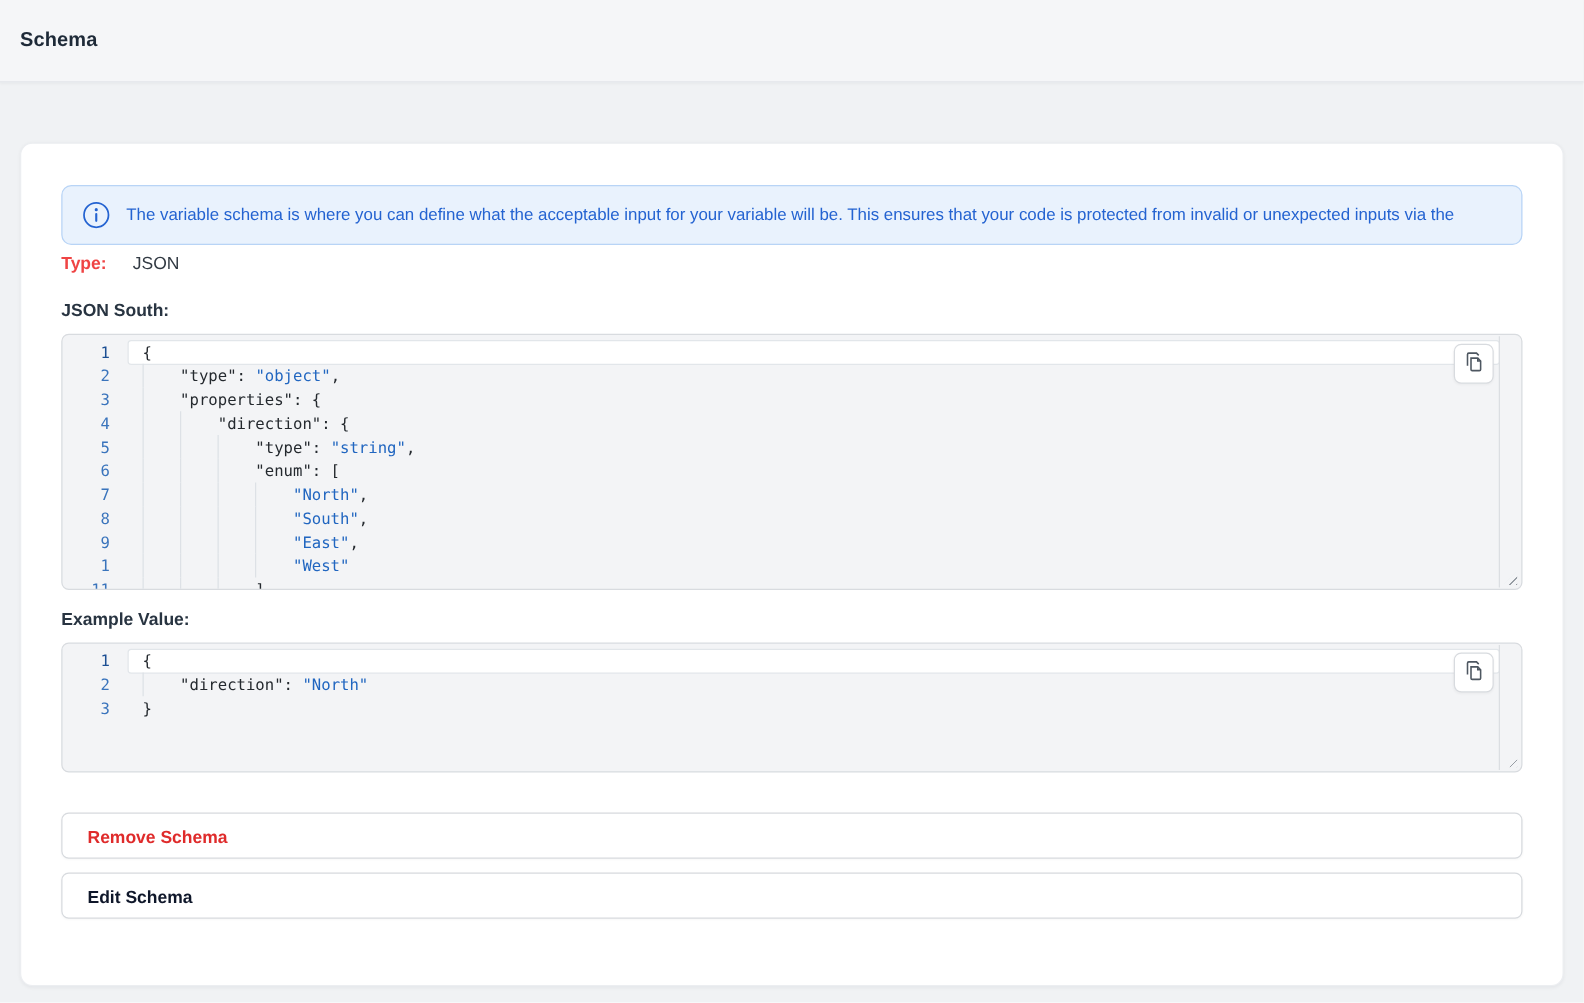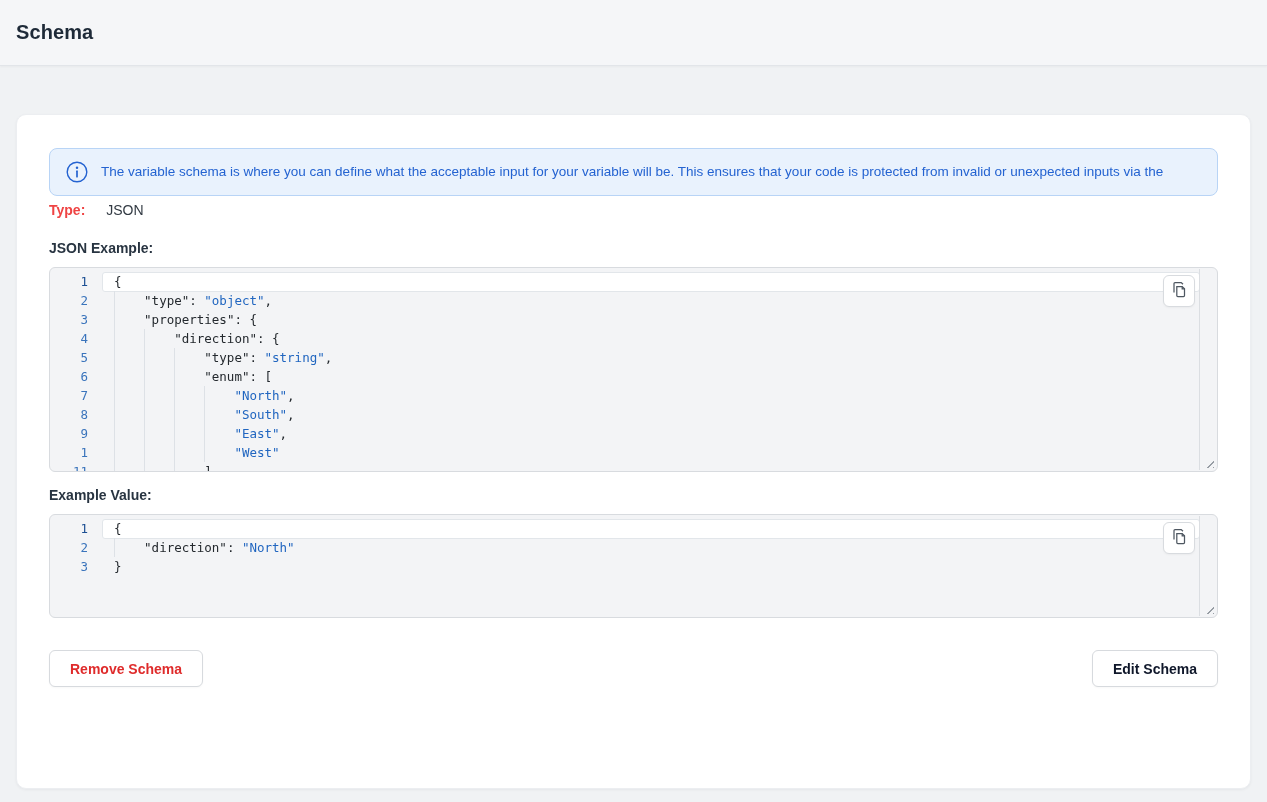--- a/index.html
+++ b/index.html
@@ -6,21 +6,21 @@
     --accent-blue:#2463d1; --alert-bg:#e9f2fd; --alert-border:#b8d4f6;
     --code-value-blue:#2166c0; --code-text:#24292e; --gutter-blue:#3a74bc;
     --danger-red:#df2b2b; --header-bg:#f5f6f8; --page-bg:#f0f2f4; --editor-bg:#f3f4f6;
   }
   *{box-sizing:border-box;margin:0;padding:0;}
   html,body{width:1267px;height:802px;overflow:hidden;}
   body{font-family:"Liberation Sans","DejaVu Sans",sans-serif;background:var(--page-bg,#f0f2f4);color:#2c3a4b;}
 
   .topbar{height:66px;background:var(--header-bg,#f5f6f8);border-bottom:1px solid #e2e5e9;
     box-shadow:0 1px 2px rgba(0,0,0,.04);display:flex;align-items:center;padding:0 16px;position:relative;z-index:2;}
-  .topbar h1{font-size:20px;font-weight:700;color:#1e2a38;letter-spacing:.1px;}
+  .topbar h1{font-size:16px;font-weight:700;color:#1e2a38;letter-spacing:.1px;}
 
   .card{margin:48px 16px 0;height:675px;background:#fff;border:1px solid #eceef1;border-radius:10px;
     box-shadow:0 1px 3px rgba(16,24,40,.05);padding:33px 32px 31px;}
 
   .alert{display:flex;align-items:center;gap:13px;padding:12px 16px;background:var(--alert-bg,#e9f2fd);
     border:1px solid var(--alert-border,#b8d4f6);border-radius:8px;color:var(--accent-blue,#2463d1);
     font-size:13.5px;line-height:20px;margin-bottom:4px;overflow:hidden;}
   .alert .alert-text div{white-space:nowrap;}
   .info-glyph{flex:0 0 22px;display:flex;align-items:center;}
 
@@ -48,21 +48,21 @@
   .tk-d{color:var(--code-text,#24292e);}
   .tk-b{color:var(--code-value-blue,#2166c0);}
   .vtrack{position:absolute;top:1px;bottom:1px;right:17px;width:1px;background:#dbdee2;}
   .copybtn{position:absolute;top:7px;right:22px;width:32px;height:32px;background:#fff;border:1px solid #d8dbdf;
     border-radius:6px;display:flex;align-items:center;justify-content:center;cursor:pointer;z-index:3;
     box-shadow:0 1px 2px rgba(0,0,0,.04);}
   .grip{position:absolute;right:3px;bottom:3px;width:11px;height:11px;z-index:3;cursor:nwse-resize;
     background:repeating-linear-gradient(315deg,#979da4 0 1px,transparent 1px 4px);
     clip-path:polygon(100% 0,100% 100%,0 100%);}
 
-  .btnrow{display:flex;justify-content:space-between;gap:11px;}
+  .btnrow{display:flex;justify-content:center;gap:11px;flex-direction:column;}
   .btn{height:37px;padding:0 20px;background:#fff;border:1px solid #d7dade;border-radius:6px;
     font-family:inherit;font-size:14px;font-weight:700;display:flex;align-items:center;cursor:pointer;
     box-shadow:0 1px 2px rgba(0,0,0,.03);}
   .btn.danger{color:var(--danger-red,#df2b2b);}
   .btn.default{color:#0f172a;}
 </style>
 </head>
 <body>
 
 <header class="topbar">
@@ -84,21 +84,21 @@
       </div>
   </div>
 
   <div class="field-row row-type">
     <span class="lbl">Type:</span>
     <span style="margin-left:17px">JSON</span>
   </div>
 
 
   <div class="row-label">
-    <span class="lbl-standalone">JSON Example:</span>
+    <span class="lbl-standalone">JSON South:</span>
   </div>
 
   <div class="editor json-ed">
     <div class="lines">
         <div class="line active"><span class="gutter-num">1</span><span class="codeseg"><span class="tk-d">{</span></span></div>
         <div class="line"><span class="gutter-num">2</span><span class="codeseg"><span class="iu"></span><span class="tk-d">"type": </span><span class="tk-b">"object"</span><span class="tk-d">,</span></span></div>
         <div class="line"><span class="gutter-num">3</span><span class="codeseg"><span class="iu"></span><span class="tk-d">"properties": {</span></span></div>
         <div class="line"><span class="gutter-num">4</span><span class="codeseg"><span class="iu"></span><span class="iu"></span><span class="tk-d">"direction": {</span></span></div>
         <div class="line"><span class="gutter-num">5</span><span class="codeseg"><span class="iu"></span><span class="iu"></span><span class="iu"></span><span class="tk-d">"type": </span><span class="tk-b">"string"</span><span class="tk-d">,</span></span></div>
         <div class="line"><span class="gutter-num">6</span><span class="codeseg"><span class="iu"></span><span class="iu"></span><span class="iu"></span><span class="tk-d">"enum": [</span></span></div>

